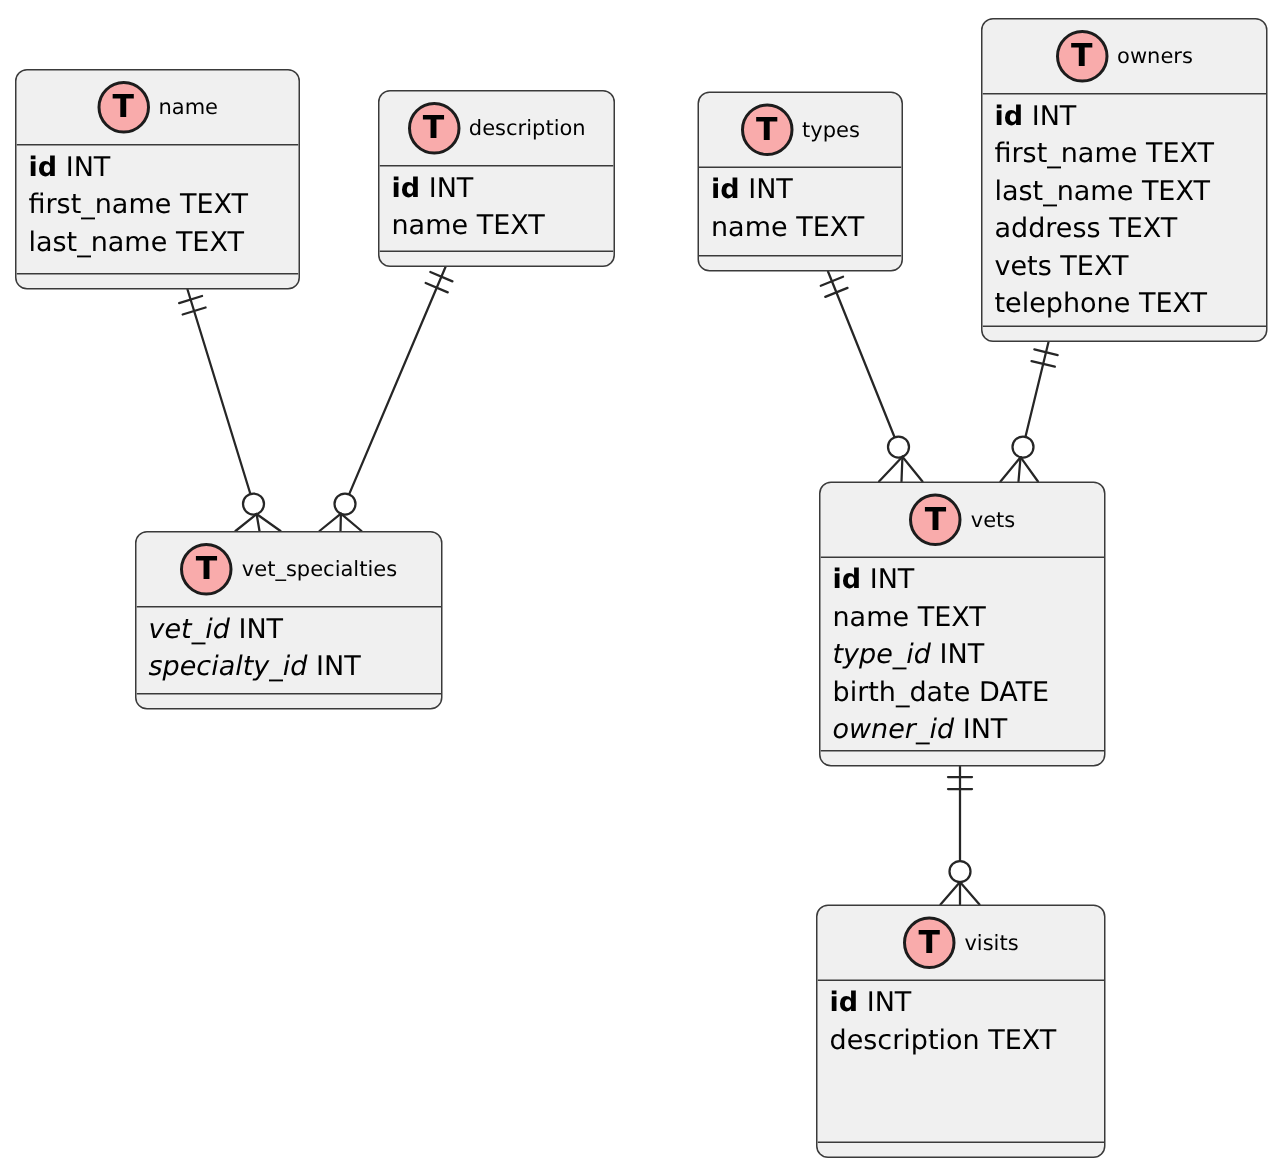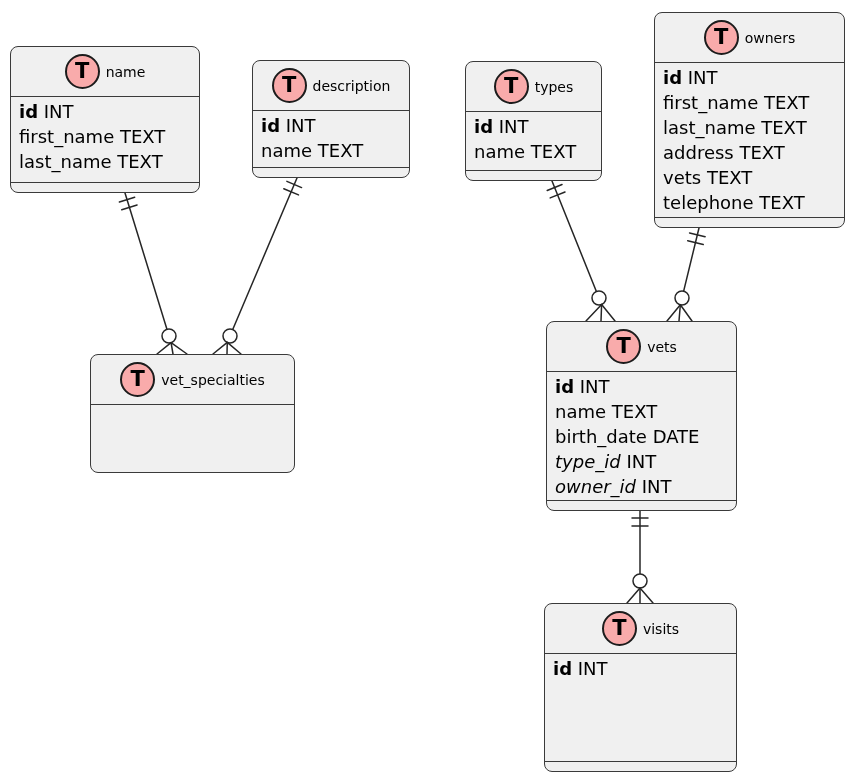--- a/index.html
+++ b/index.html
@@ -134,40 +134,45 @@
           <div class="field-row"><span class="field-name">vets</span> <span class="field-type">TEXT</span></div>
           <div class="field-row"><span class="field-name">telephone</span> <span class="field-type">TEXT</span></div>
         </div>
         <div class="tbl-footer"></div>
       </div>
       <div class="tbl" style="left: 90px; top: 354px; width: 205px; height: 119px;">
         <div class="tbl-header">
           <div class="tbl-icon">T</div>
           <div class="tbl-title">vet_specialties</div>
         </div>
+        <div class="tbl-body">
+          <div class="field-row"><span class="field-name fk">vet_id</span> <span class="field-type">INT</span></div>
+          <div class="field-row"><span class="field-name fk">specialty_id</span> <span class="field-type">INT</span></div>
+        </div>
         <div class="tbl-footer"></div>
       </div>
       <div class="tbl" style="left: 546px; top: 321px; width: 191px; height: 190px;">
         <div class="tbl-header">
           <div class="tbl-icon">T</div>
           <div class="tbl-title">vets</div>
         </div>
         <div class="tbl-body">
           <div class="field-row"><span class="field-name pk">id</span> <span class="field-type">INT</span></div>
           <div class="field-row"><span class="field-name">name</span> <span class="field-type">TEXT</span></div>
+          <div class="field-row"><span class="field-name fk">type_id</span> <span class="field-type">INT</span></div>
           <div class="field-row"><span class="field-name">birth_date</span> <span class="field-type">DATE</span></div>
-          <div class="field-row"><span class="field-name fk">type_id</span> <span class="field-type">INT</span></div>
           <div class="field-row"><span class="field-name fk">owner_id</span> <span class="field-type">INT</span></div>
         </div>
         <div class="tbl-footer"></div>
       </div>
       <div class="tbl" style="left: 544px; top: 603px; width: 193px; height: 169px;">
         <div class="tbl-header">
           <div class="tbl-icon">T</div>
           <div class="tbl-title">visits</div>
         </div>
         <div class="tbl-body">
           <div class="field-row"><span class="field-name pk">id</span> <span class="field-type">INT</span></div>
+          <div class="field-row"><span class="field-name">description</span> <span class="field-type">TEXT</span></div>
         </div>
         <div class="tbl-footer"></div>
       </div>
     </div>
 </div>
 
 </body></html>

